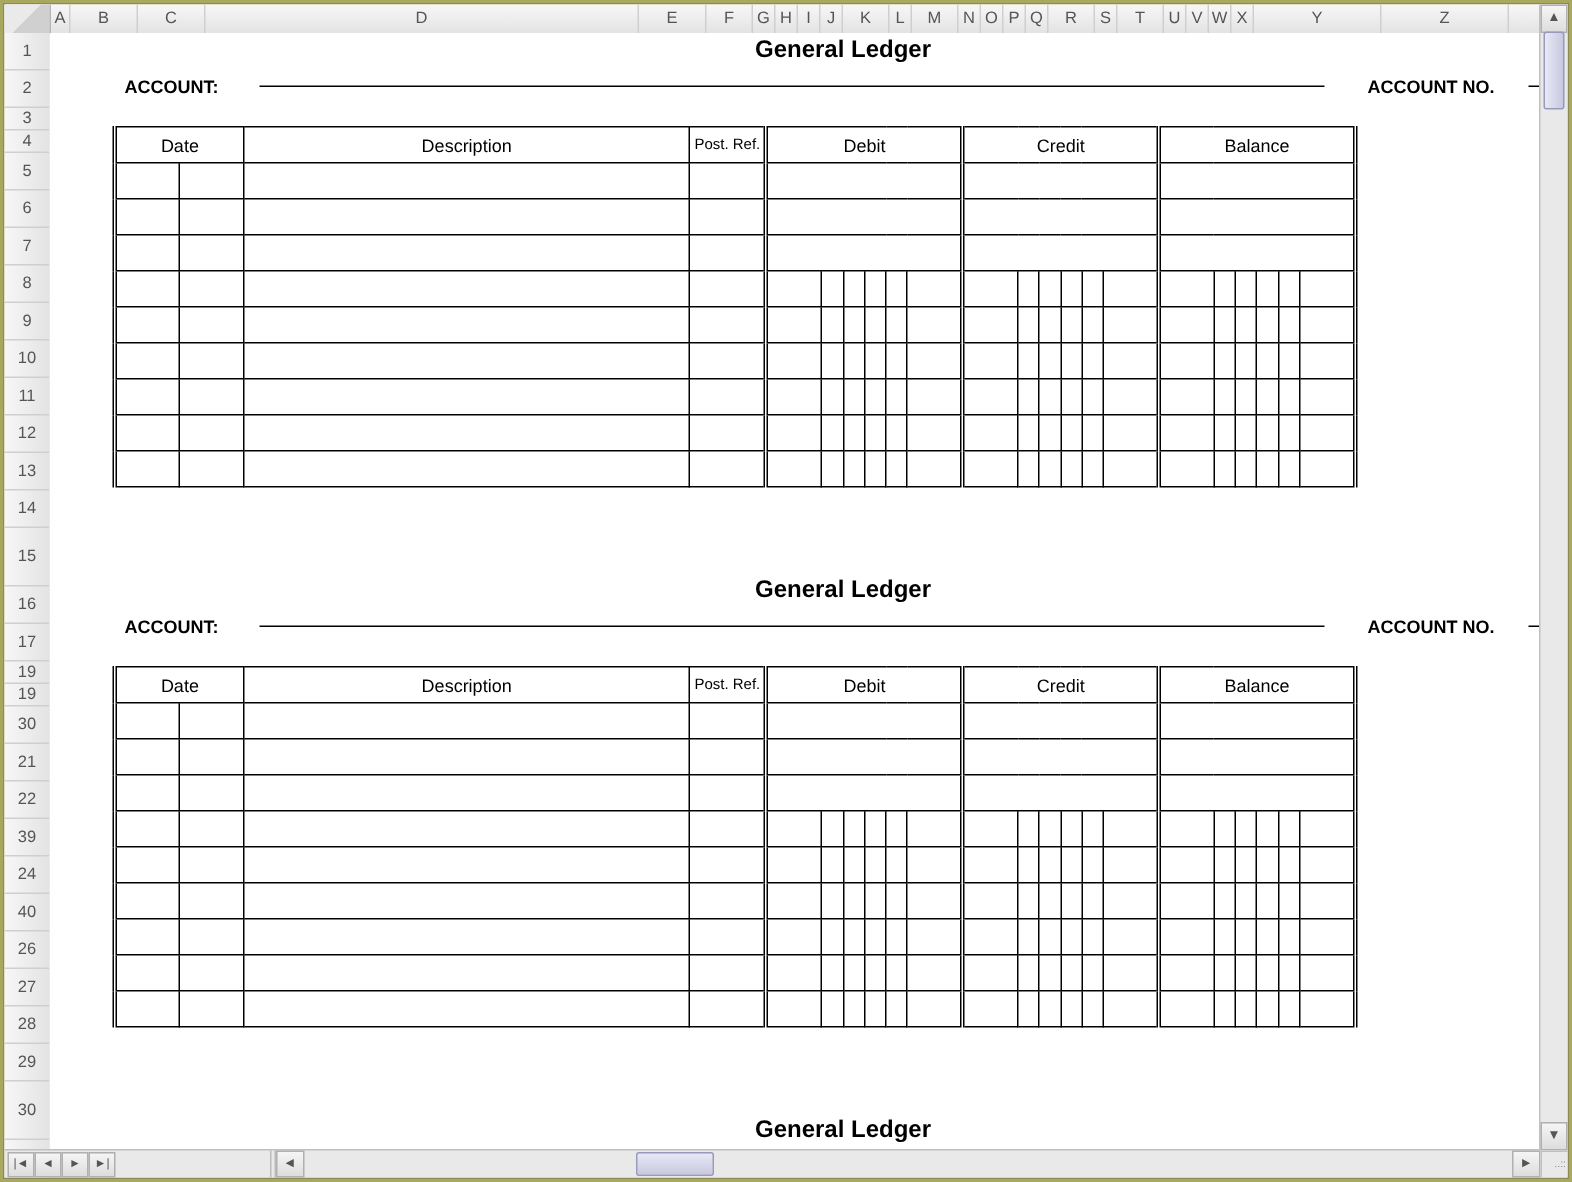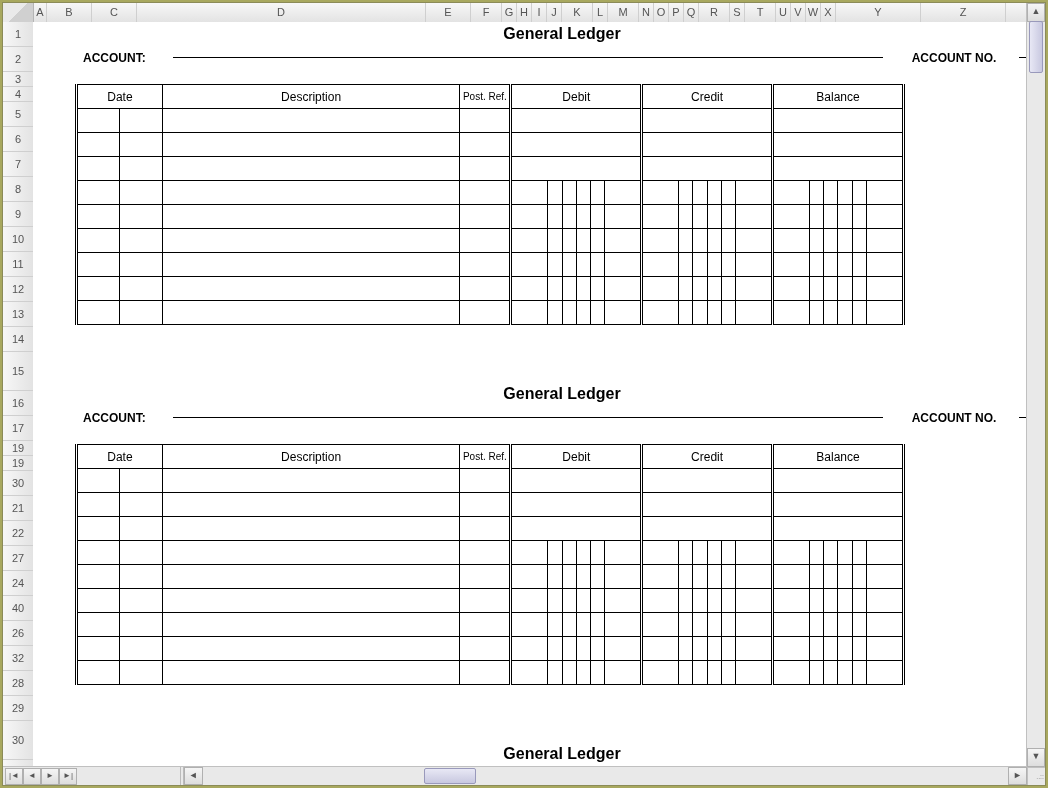--- a/index.html
+++ b/index.html
@@ -99,25 +99,25 @@
       <div>13</div>
       <div>14</div>
       <div class="tall">15</div>
       <div>16</div>
       <div>17</div>
       <div class="short">19</div>
       <div class="short">19</div>
       <div>30</div>
       <div>21</div>
       <div>22</div>
-      <div>27</div>
+      <div>39</div>
       <div>24</div>
       <div>40</div>
       <div>26</div>
-      <div>32</div>
+      <div>27</div>
       <div>28</div>
       <div>29</div>
       <div class="tall">30</div>
       <div>31</div>
     </div>
 
   <div class="grid">
 
     <div id="ledger-0" class="ledger" style="top:0;">
         <div>

